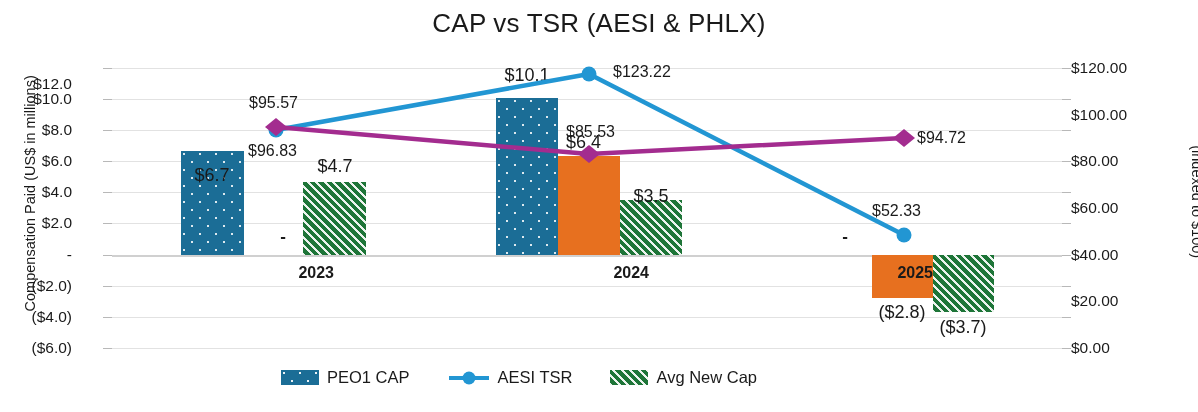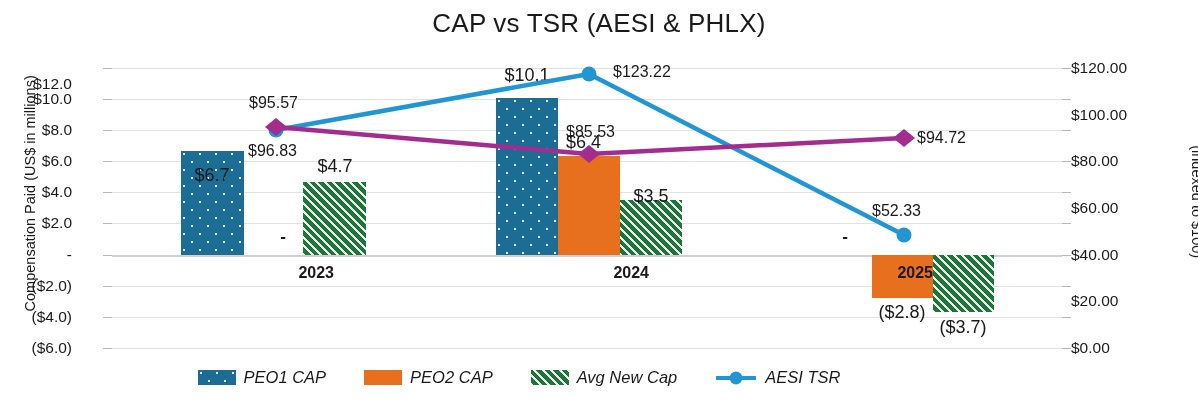--- a/index.html
+++ b/index.html
@@ -145,21 +145,20 @@
   }
   .legend {
     position: absolute;
     left: 0;
     top: 368px;
     width: 1038px;
     display: flex;
     justify-content: center;
     align-items: center;
     gap: 38px;
-    font-style: italic;
   }
   .legend-item {
     display: flex;
     align-items: center;
     gap: 8px;
   }
   .legend-text {
     font-size: 16.5px;
     color: #1a1a1a;
     white-space: nowrap;
@@ -309,34 +308,30 @@
   <div class="series-label" style="left:566px; top:124px;">$85.53</div>
   <div class="series-label" style="left:917px; top:130px;">$94.72</div>
 
   <div class="legend">
 
     <div class="legend-item">
       <span class="swatch peo1"></span>
       <span class="legend-text">PEO1 CAP</span>
     </div>
 
-    <div class="legend-item">
-      <span class="swatch peo2"></span>
-      <span class="legend-text">PEO2 CAP</span>
-    </div>
-
-    <div class="legend-item">
-      <span class="swatch avgnew"></span>
-      <span class="legend-text">Avg New Cap</span>
-    </div>
 
     <div class="legend-item">
       <svg class="line-swatch" viewBox="0 0 42 16">
         <line x1="1" y1="8" x2="41" y2="8" stroke="#2296d3" stroke-width="4"></line>
         <circle cx="21" cy="8" r="6.5" fill="#2296d3"></circle>
       </svg>
       <span class="legend-text">AESI TSR</span>
     </div>
 
+    <div class="legend-item">
+      <span class="swatch avgnew"></span>
+      <span class="legend-text">Avg New Cap</span>
+    </div>
+
 
   </div>
 
 </div>
 
 </body></html>

